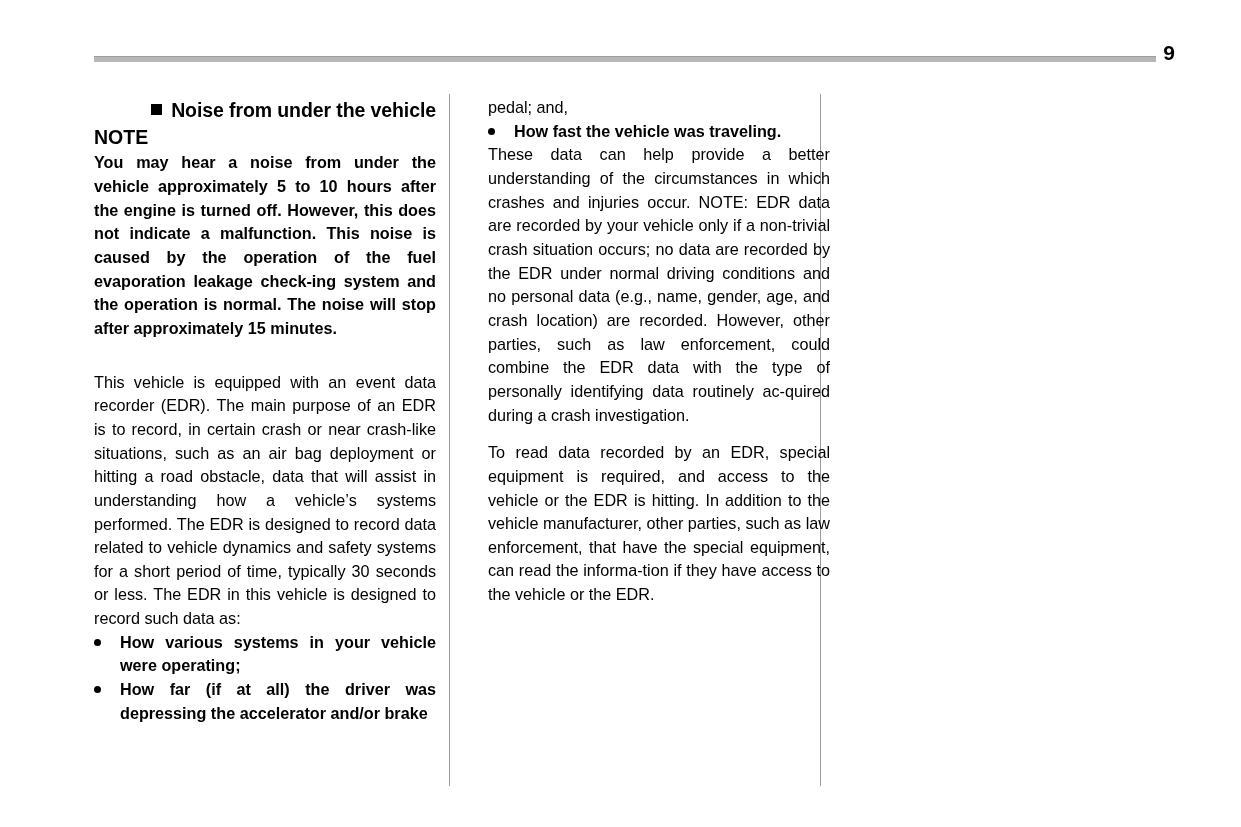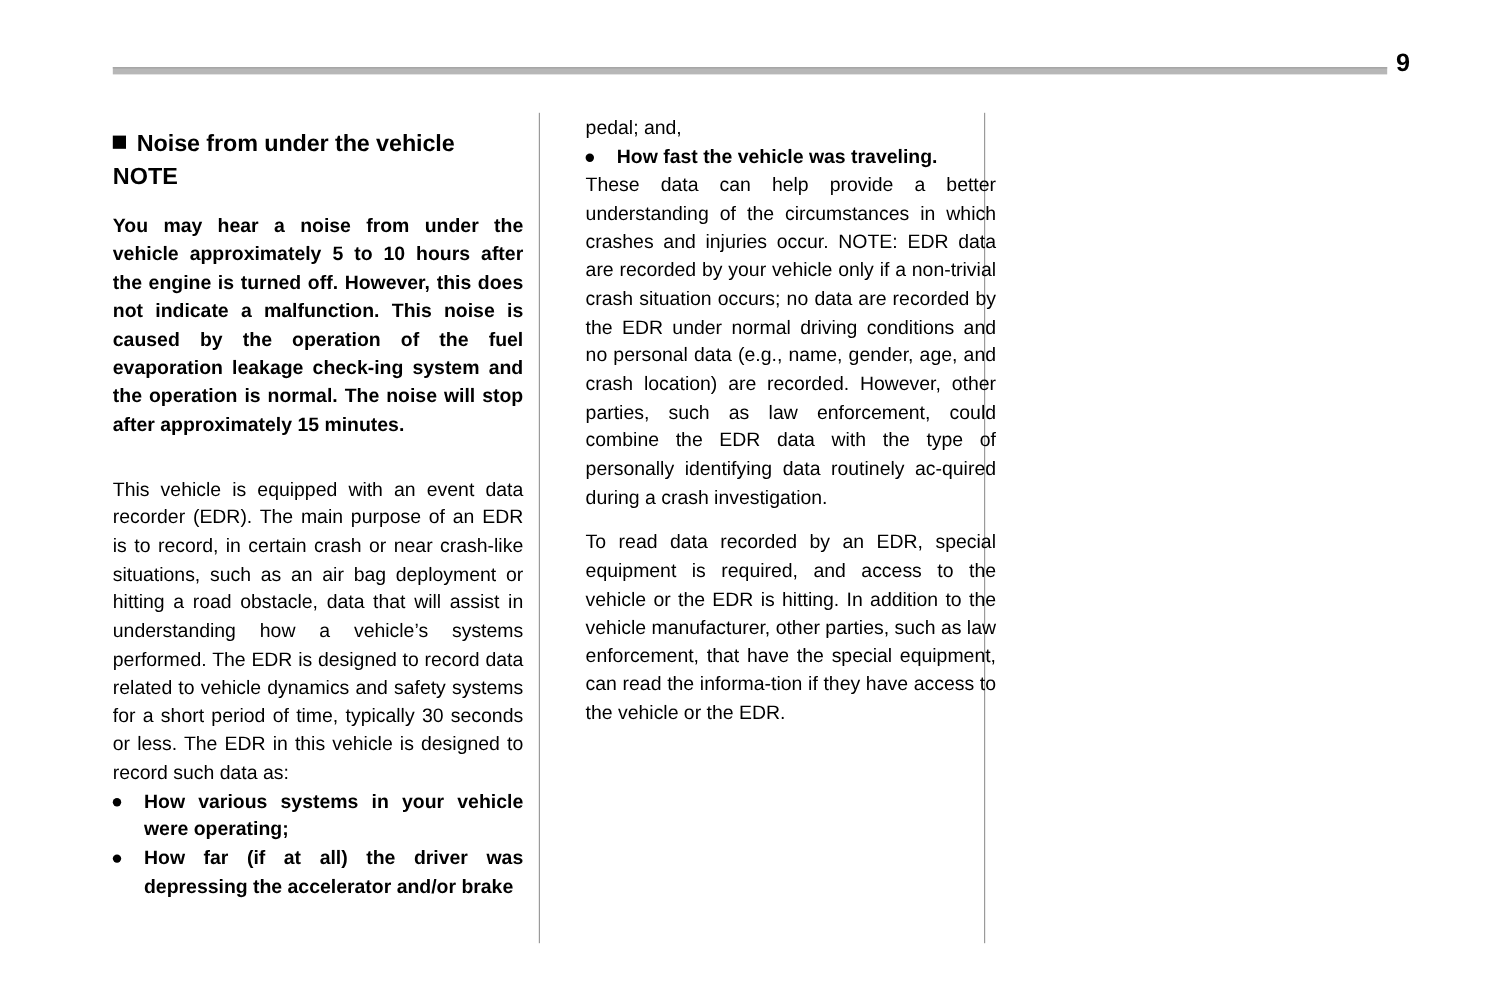--- a/index.html
+++ b/index.html
@@ -61,38 +61,38 @@
     height: 692px;
     border-left: 1px solid #9a9a9a;
   }
   .divider-1 { left: 449px; }
   .divider-2 { left: 820px; }
 
   
   .section-head {
     font-size: 19.5px;
     font-weight: bold;
-    margin: 12px 0 2px 0;
+    margin: 2px 0 2px 0;
     line-height: 1.28;
-    text-align: left;
+    text-align: right;
     letter-spacing: -0.1px;
   }
   .section-head .sq {
     display: inline-block;
     width: 11px;
     height: 11px;
     background: #000;
     margin-right: 9px;
     vertical-align: 2px;
   }
   .note-label {
     font-size: 19.5px;
     font-weight: bold;
     line-height: 1.25;
-    margin: 0 0 18px 0;
+    margin: 0 0 2px 0;
     text-align: left;
   }
   p.body {
     margin: 0 0 0 0;
     text-align: justify;
   }
   p.body + p.body { margin-top: 14px; }
   p.bold {
     font-weight: bold;
     text-align: justify;

